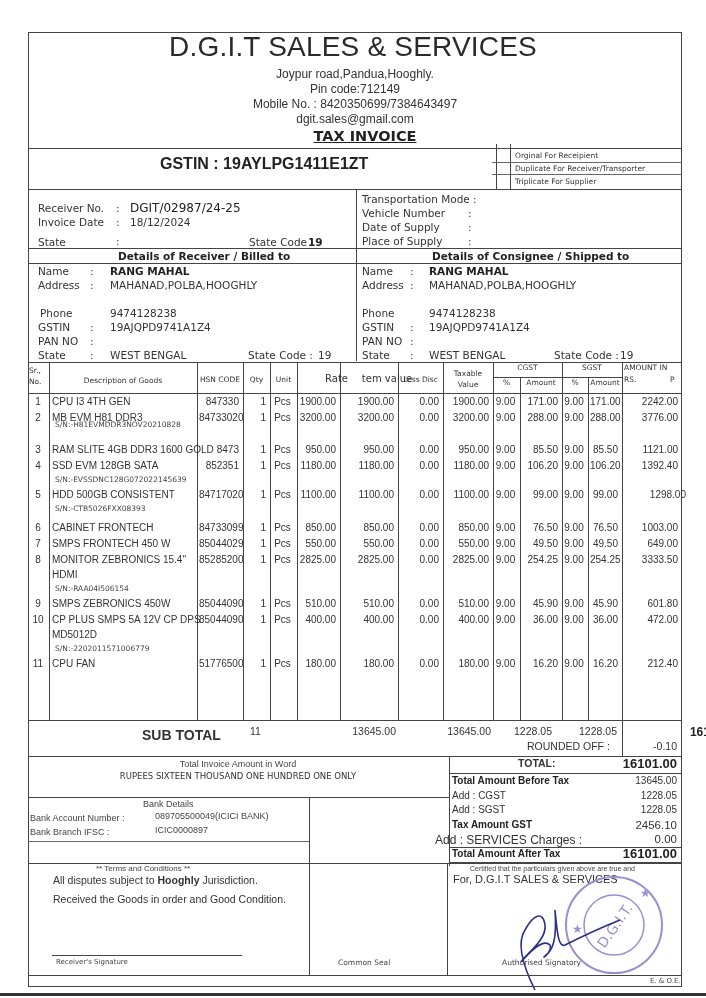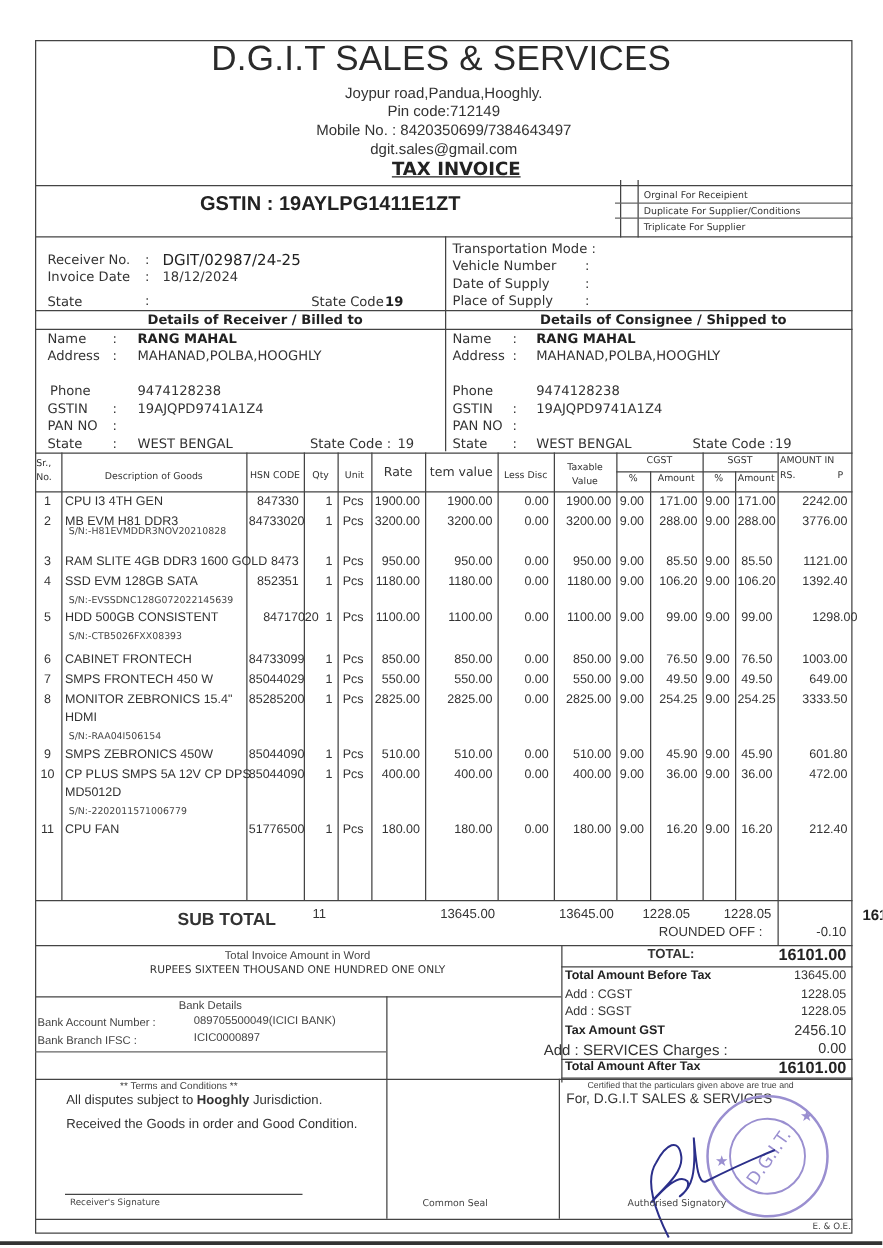--- a/index.html
+++ b/index.html
@@ -11,21 +11,21 @@
   .thin{border-color:#666;border-width:1px;}
   .t{position:absolute;white-space:nowrap;}
   .company{font-size:28px;letter-spacing:0.2px;color:#2a2a2a;}
   .addr{font-size:12px;color:#333;text-align:center;width:654px;left:28px;}
   .title{font-family:"DejaVu Sans",sans-serif;font-size:14.5px;font-weight:bold;text-decoration:underline;margin-left:12px;}
   .gstin{font-size:16px;font-weight:bold;}
   .copy{font-family:"DejaVu Sans",sans-serif;font-size:7.5px;color:#333;}
   .cal{font-family:"DejaVu Sans",sans-serif;font-size:10.5px;color:#333;}
   .calb{font-family:"DejaVu Sans",sans-serif;font-size:10.5px;color:#222;font-weight:bold;}
   .th{font-family:"DejaVu Sans",sans-serif;font-size:7.5px;color:#333;text-align:center;}
-  .thbig{font-family:"DejaVu Sans",sans-serif;font-size:10px;color:#333;}
+  .thbig{font-family:"DejaVu Sans",sans-serif;font-size:10px;color:#333;padding-left:18px;}
   .cell{font-size:10px;color:#333;}
   .r{text-align:right;}
   .sn{font-family:"DejaVu Sans",sans-serif;font-size:7.5px;color:#444;}
   .sum{font-size:10.5px;color:#333;}
   .big{font-size:13px;font-weight:bold;}
   .totl{font-size:10px;color:#333;}
   .totlb{font-size:10px;font-weight:bold;color:#222;}
 </style>
 </head>
 <body>
@@ -39,21 +39,21 @@
 <div class="t addr" style="top:112px;">dgit.sales@gmail.com</div>
 <div class="t title" style="left:0;width:706px;text-align:center;top:128px;">TAX INVOICE</div>
 
 <div class="hline" style="left:28px;width:654px;top:148px;"></div>
 <div class="t gstin" style="left:160px;top:155px;">GSTIN : 19AYLPG1411E1ZT</div>
 <div class="vline" style="left:496px;top:144px;height:46px;"></div>
 <div class="vline" style="left:510px;top:144px;height:46px;"></div>
 <div class="hline thin" style="left:492px;width:190px;top:162px;"></div>
 <div class="hline thin" style="left:492px;width:190px;top:174px;"></div>
 <div class="t copy" style="left:515px;top:151px;">Orginal For Receipient</div>
-<div class="t copy" style="left:515px;top:164px;">Duplicate  For Supplier/Conditions</div>
+<div class="t copy" style="left:515px;top:164px;">Duplicate  For Receiver/Transporter</div>
 <div class="t copy" style="left:515px;top:177px;">Triplicate  For Supplier</div>
 <div class="hline" style="left:28px;width:654px;top:189px;"></div>
 
 <div class="vline" style="left:356px;top:189px;height:172px;"></div>
 <div class="t cal" style="left:38px;top:202px;">Receiver No.</div>
 <div class="t cal" style="left:116px;top:202px;">:</div>
 <div class="t cal" style="left:130px;top:201px;font-size:12px;color:#222;">DGIT/02987/24-25</div>
 <div class="t cal" style="left:38px;top:216px;">Invoice Date</div>
 <div class="t cal" style="left:116px;top:216px;">:</div>
 <div class="t cal" style="left:130px;top:216px;">18/12/2024</div>
@@ -211,21 +211,21 @@
     <div class="t cell" style="left: 400px; width: 39px; top: 460px; text-align: right;">0.00</div>
     <div class="t cell" style="left: 445px; width: 44px; top: 460px; text-align: right;">1180.00</div>
     <div class="t cell" style="left: 495px; width: 21px; top: 460px; text-align: center;">9.00</div>
     <div class="t cell" style="left: 522px; width: 36px; top: 460px; text-align: right;">106.20</div>
     <div class="t cell" style="left: 564px; width: 20px; top: 460px; text-align: center;">9.00</div>
     <div class="t cell" style="left: 590px; width: 28px; top: 460px; text-align: right;">106.20</div>
     <div class="t cell" style="left: 624px; width: 54px; top: 460px; text-align: right;">1392.40</div>
     <div class="t cell" style="left: 29px; width: 18px; top: 489px; text-align: center;">5</div>
     <div class="t cell" style="left: 52px; top: 489px;">HDD 500GB CONSISTENT</div>
     <div class="t sn" style="left: 55px; top: 504px;">S/N:-CTB5026FXX08393</div>
-    <div class="t cell" style="left: 199px; width: 56px; top: 489px; text-align: right;">84717020</div>
+    <div class="t cell" style="left: 199px; width: 56px; top: 489px; ">84717020</div>
     <div class="t cell" style="left: 245px; width: 21px; top: 489px; text-align: right;">1</div>
     <div class="t cell" style="left: 272px; width: 21px; top: 489px; text-align: center;">Pcs</div>
     <div class="t cell" style="left: 299px; width: 37px; top: 489px; text-align: right;">1100.00</div>
     <div class="t cell" style="left: 342px; width: 52px; top: 489px; text-align: right;">1100.00</div>
     <div class="t cell" style="left: 400px; width: 39px; top: 489px; text-align: right;">0.00</div>
     <div class="t cell" style="left: 445px; width: 44px; top: 489px; text-align: right;">1100.00</div>
     <div class="t cell" style="left: 495px; width: 21px; top: 489px; text-align: center;">9.00</div>
     <div class="t cell" style="left: 522px; width: 36px; top: 489px; text-align: right;">99.00</div>
     <div class="t cell" style="left: 564px; width: 20px; top: 489px; text-align: center;">9.00</div>
     <div class="t cell" style="left: 590px; width: 28px; top: 489px; text-align: right;">99.00</div>

